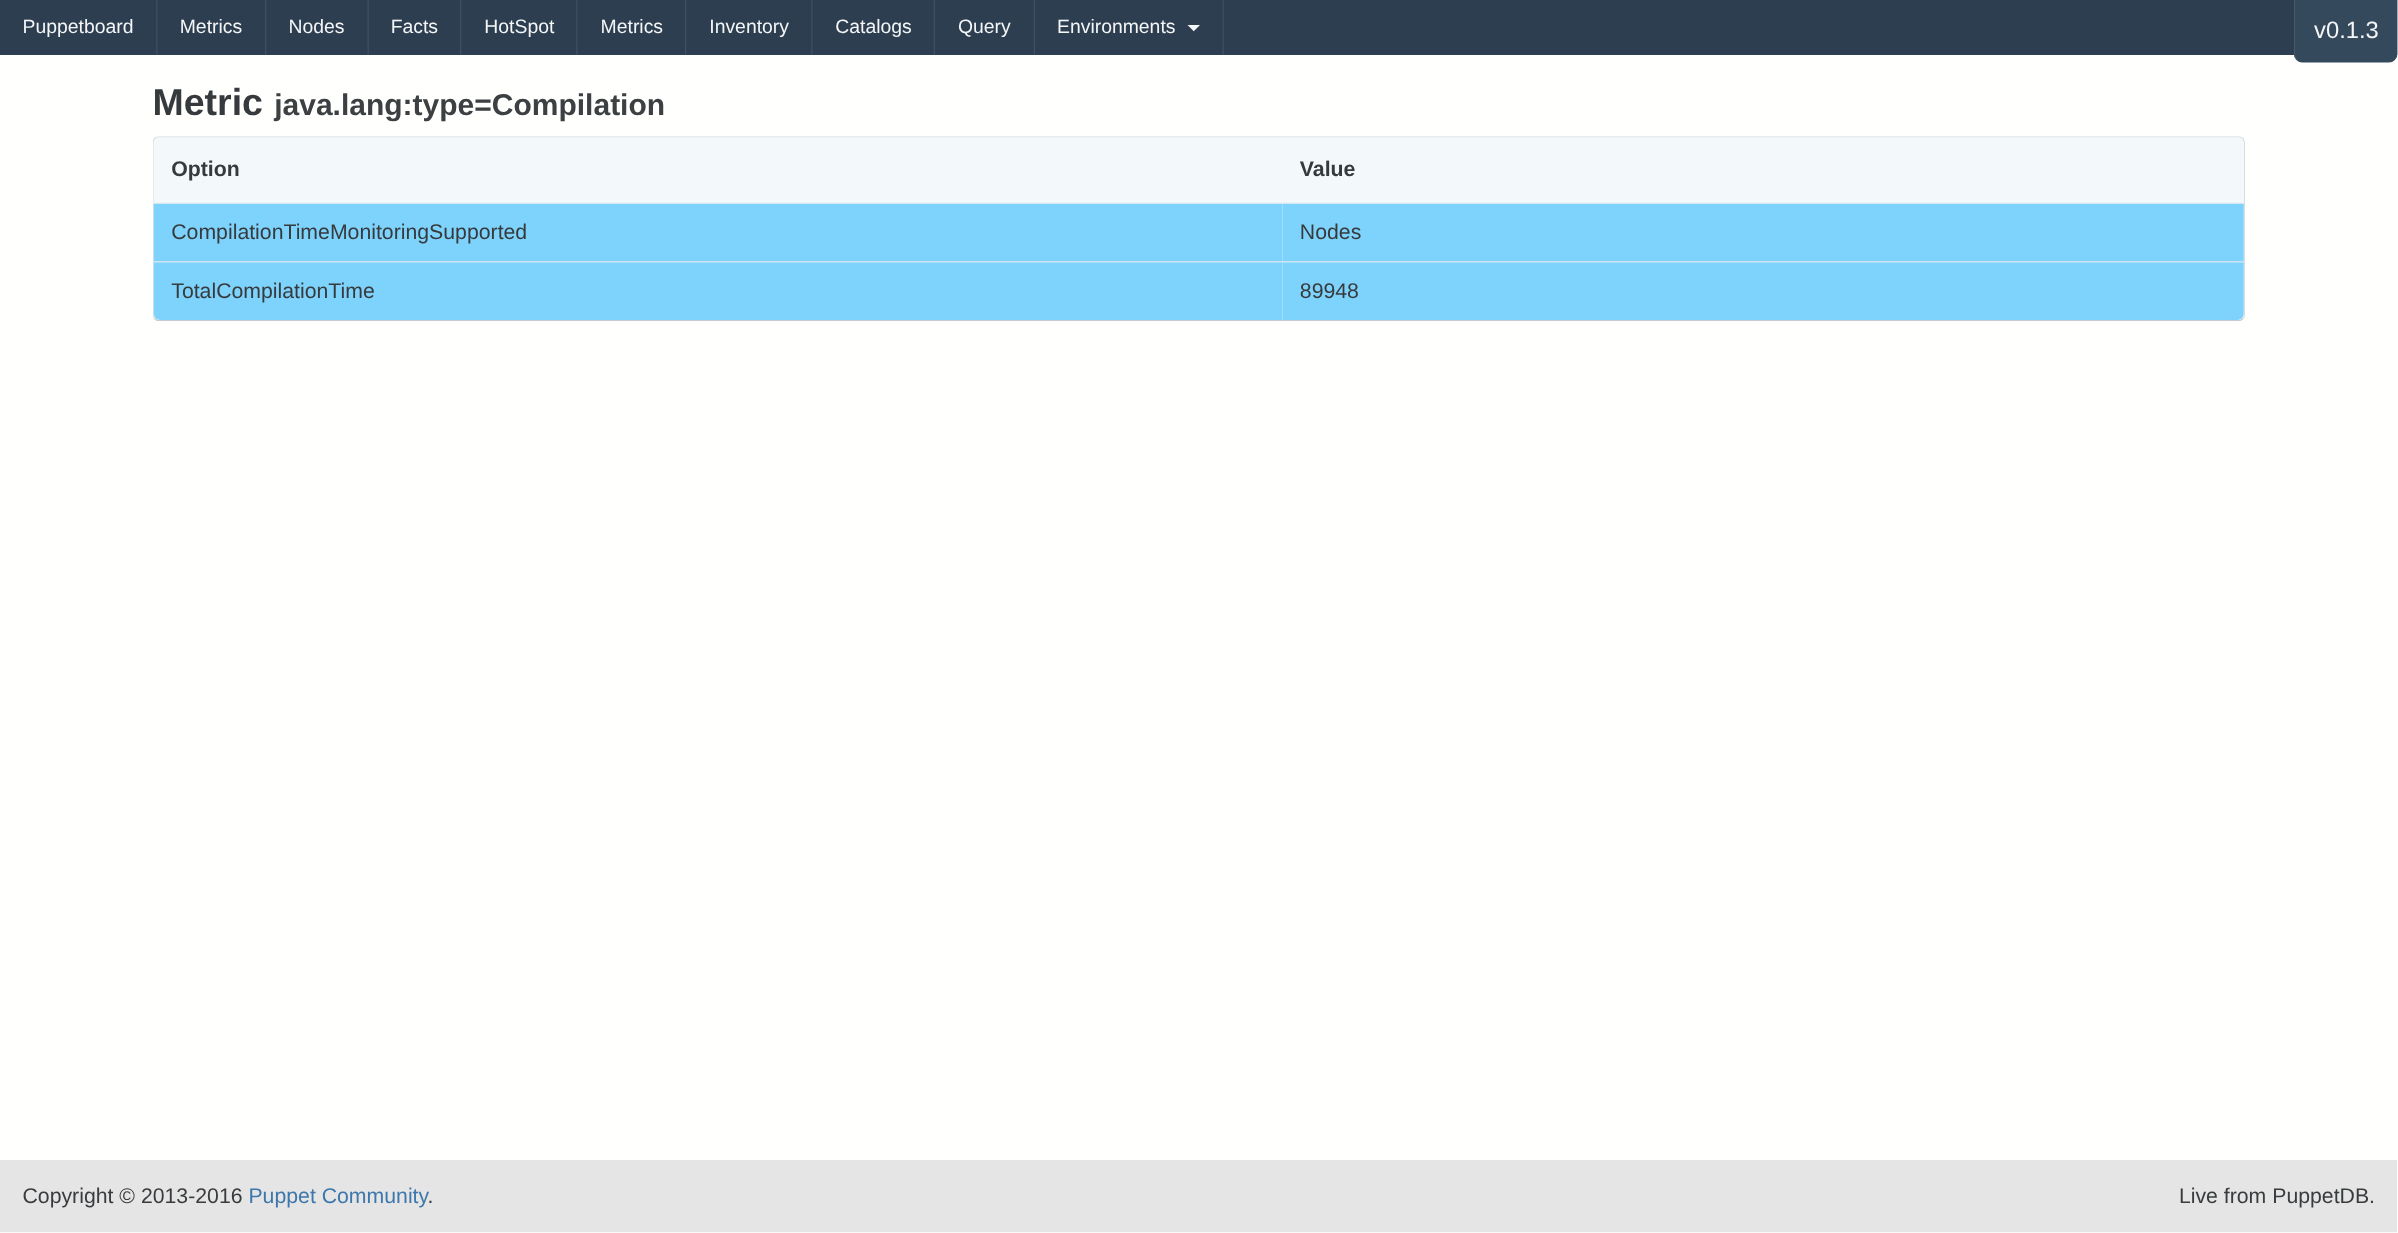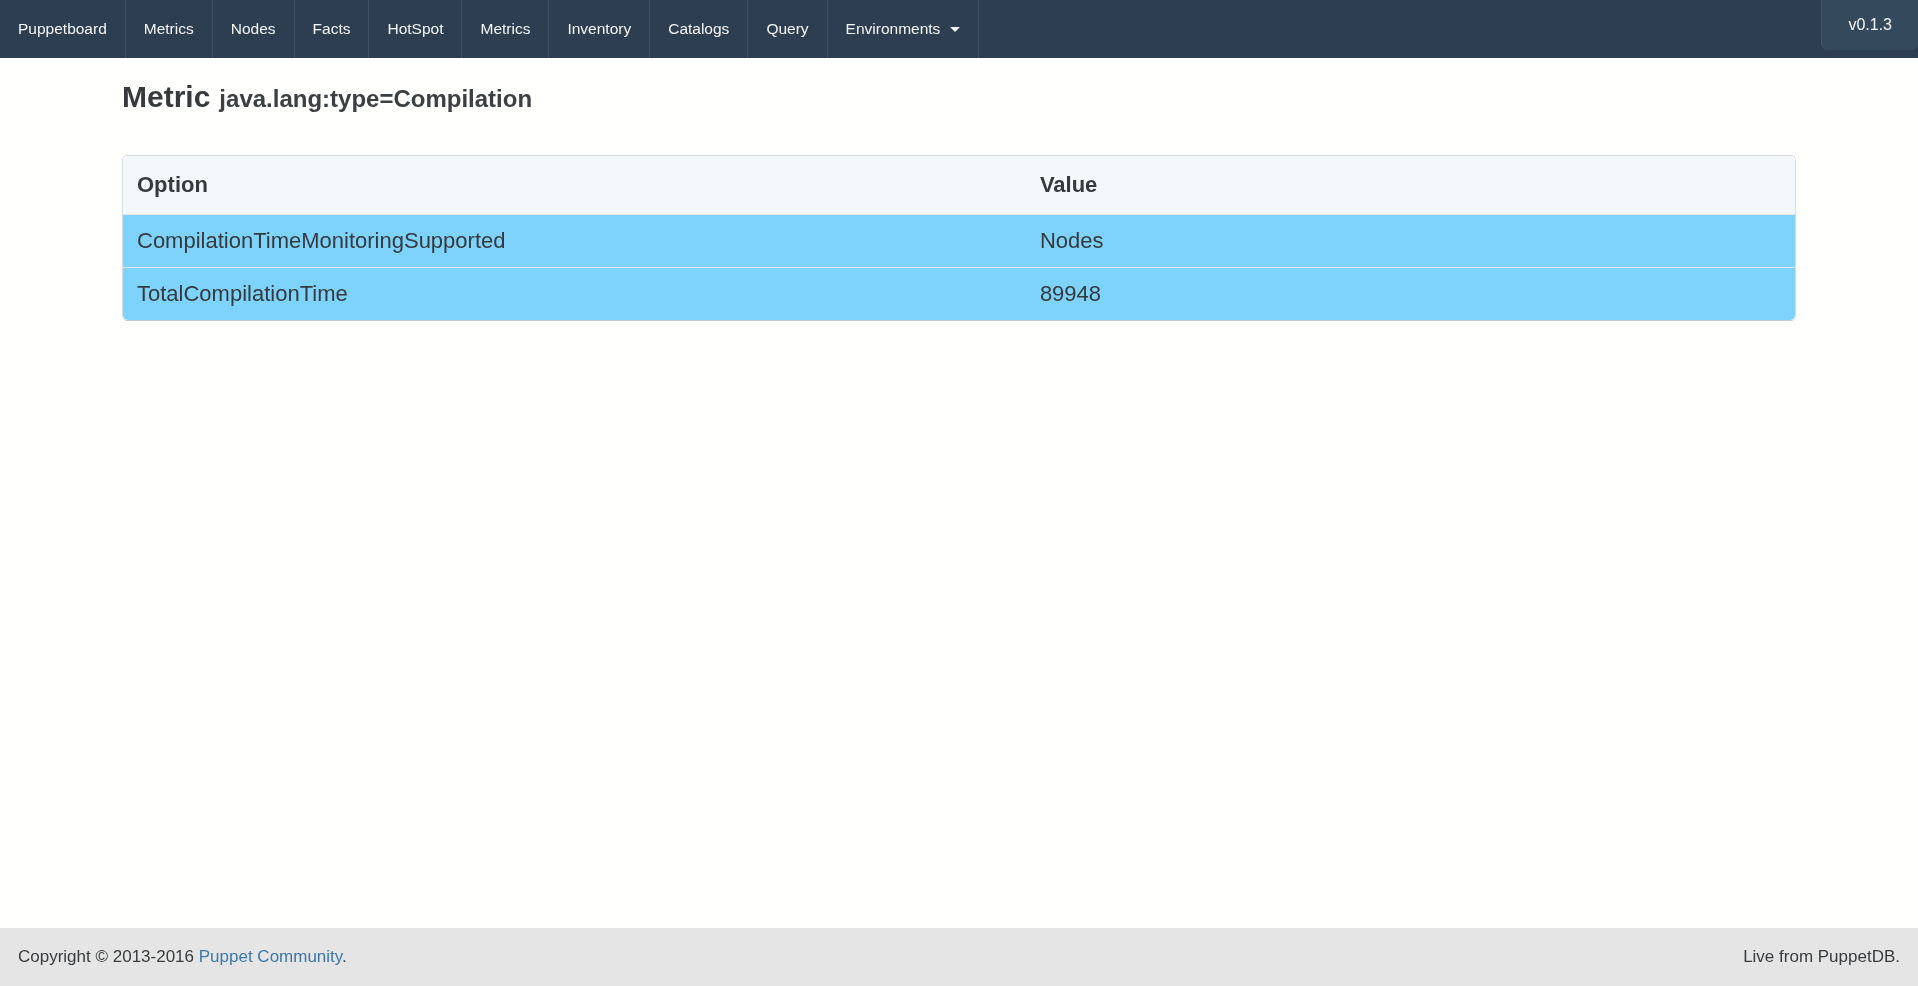--- a/index.html
+++ b/index.html
@@ -7,21 +7,21 @@
   body {
     position: relative;
     background: #fffffe;
     font-family: "Liberation Sans", sans-serif;
     color: #373a3c;
     overflow: hidden;
   }
 
   
   .navbar {
-    height: 58px;
+    height: 44px;
     background: #2d3e50;
     display: flex;
     align-items: stretch;
     position: relative;
   }
   .navbar ul {
     display: flex;
     list-style: none;
     align-items: stretch;
   }
@@ -47,49 +47,49 @@
   }
   .version-badge {
     position: absolute;
     top: 0; right: 0;
     height: 50px;
     background: #35495c;
     border-left: 1px solid #44586b;
     border-radius: 0 0 7px 7px;
     display: flex;
     align-items: center;
-    padding: 0 26px;
+    padding: 0 15px;
     color: #f4f6f7;
-    font-size: 16px;
+    font-size: 19px;
   }
 
   
   .container { margin: 21px 122px 0 122px; }
   h1.page-title {
     font-size: 30px;
     font-weight: 700;
     color: #373a3c;
     line-height: 36px;
   }
   h1.page-title .subtitle {
     font-size: 24px;
     font-weight: 700;
     margin-left: 9px;
     color: #3d4042;
   }
 
   table.metric-table {
     width: 100%;
-    margin-top: 38px;
+    margin-top: 6px;
     border-collapse: separate;
     border-spacing: 0;
     border: 1px solid #d9dde0;
     border-bottom-color: #c6cbcf;
     border-radius: 5px;
-    font-size: 22px;
+    font-size: 17px;
   }
   .metric-table th {
     text-align: left;
     background: #f3f8fb;
     font-weight: 700;
     padding: 16px 14px;
     border-bottom: 1px solid #e2e5e8;
   }
   .metric-table th:first-child { width: 54%; border-top-left-radius: 5px; }
   .metric-table th:last-child  { border-top-right-radius: 5px; }

